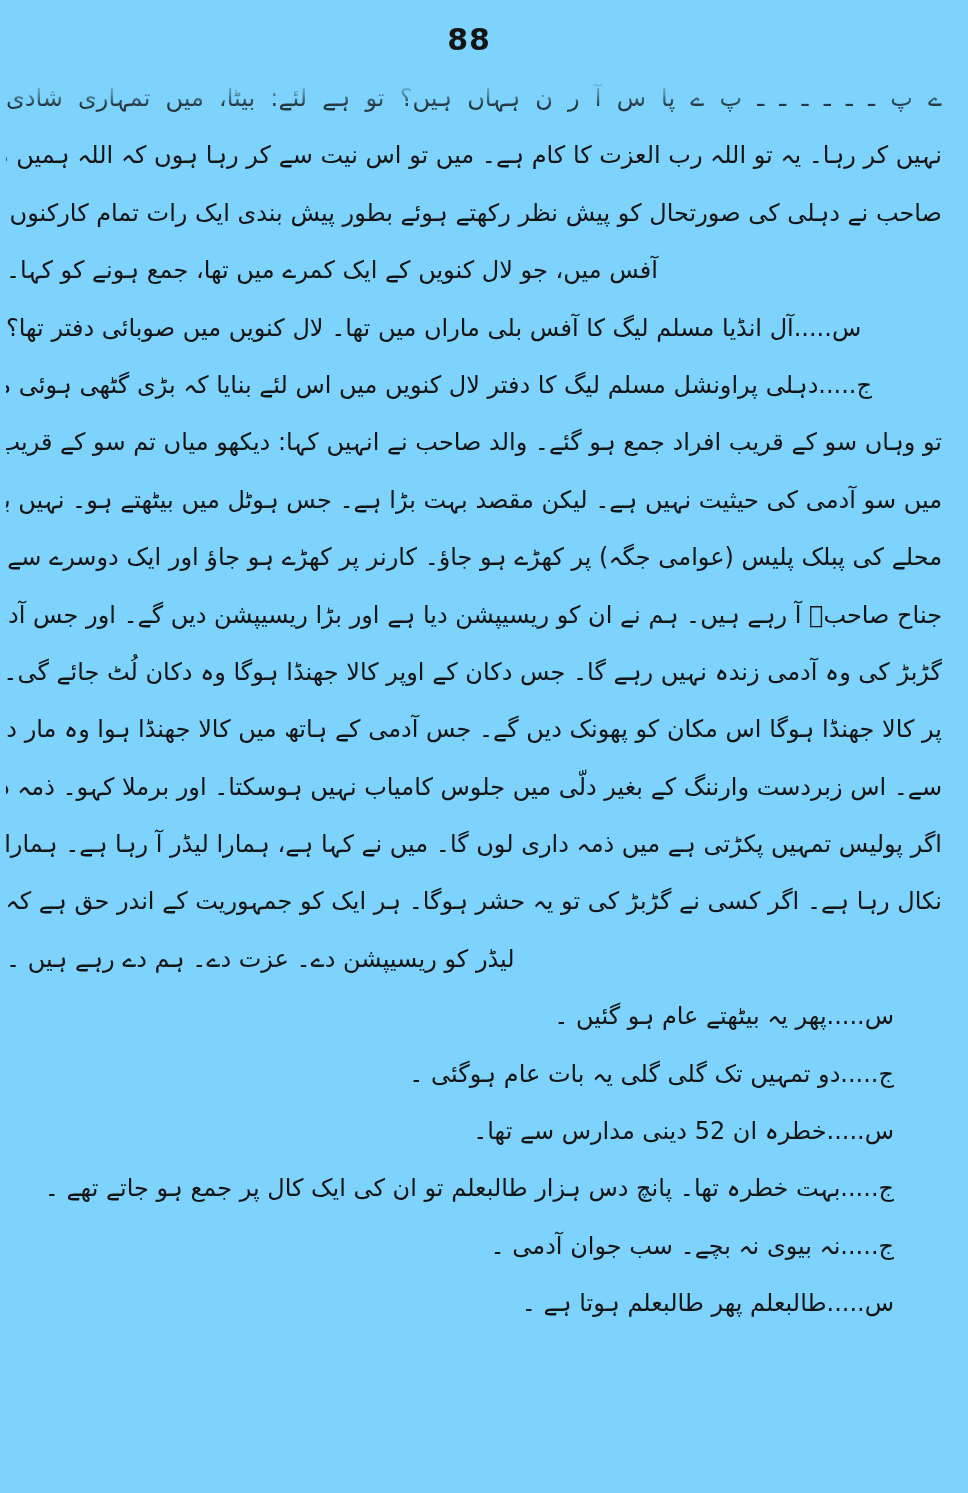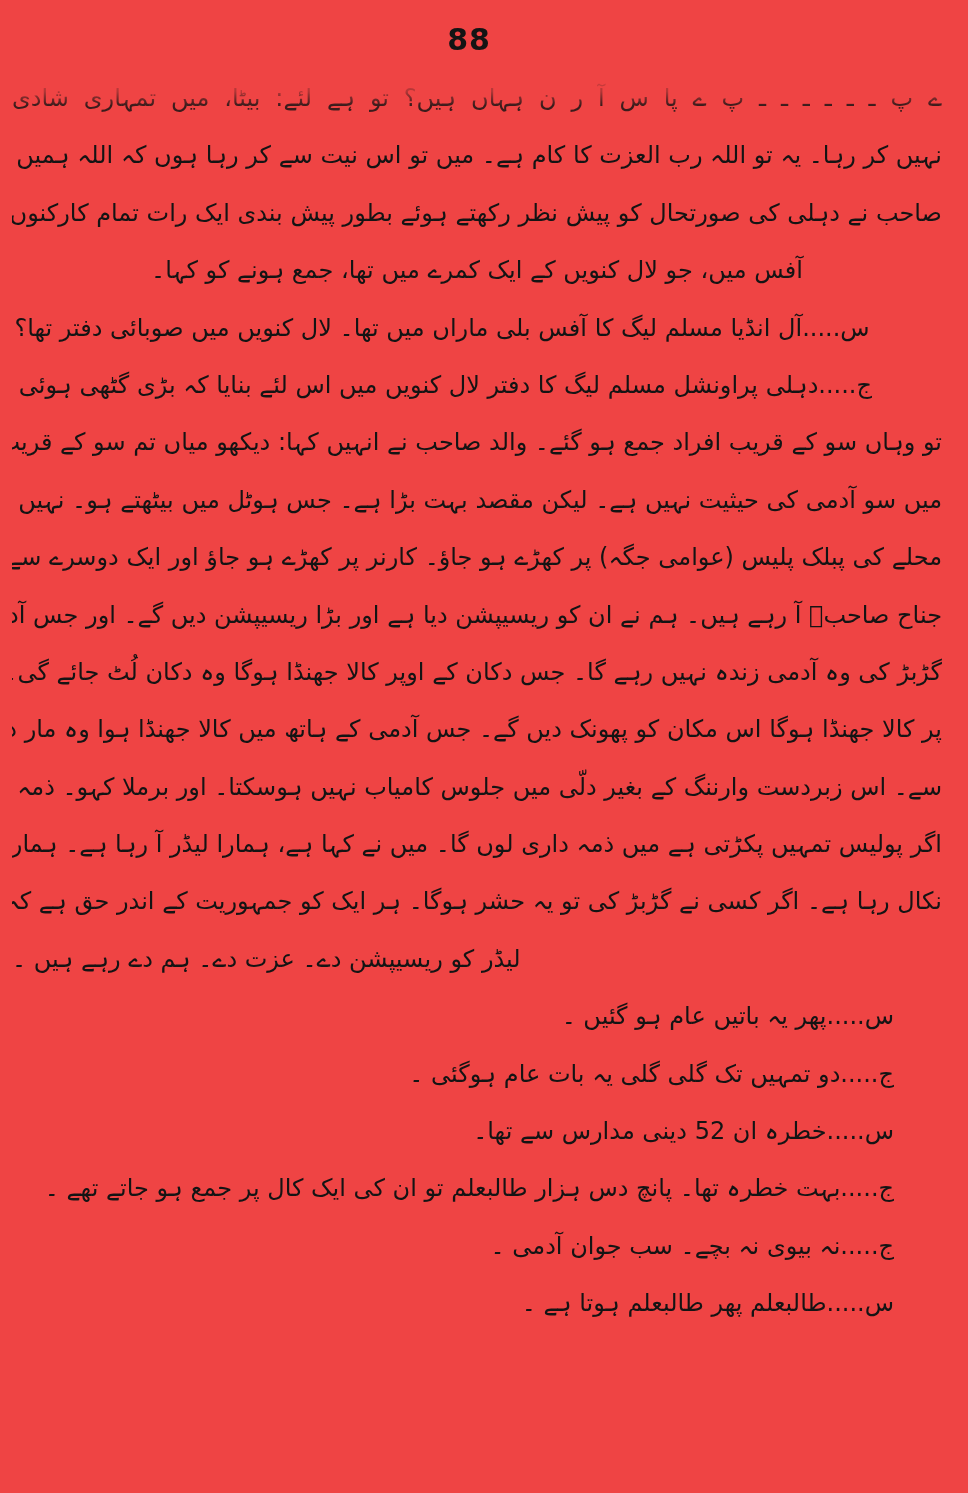--- a/index.html
+++ b/index.html
@@ -5,58 +5,58 @@
   html, body {
     margin: 0;
     padding: 0;
     background: #888;
   }
   .page {
     position: relative;
     width: 968px;
     height: 1493px;
     margin: 0 auto;
-    background: #ef4444;
+    background: #7dd3fc;
     color: #141414;
     font-family: "DejaVu Sans", sans-serif;
     overflow: hidden;
     box-sizing: border-box;
   }
   .page-number {
     position: absolute;
     top: 22px;
     left: 0;
     right: 30px;
     text-align: center;
     font-size: 30px;
     font-weight: bold;
     letter-spacing: 1px;
     font-family: "DejaVu Sans", sans-serif;
   }
   .text-block {
     position: absolute;
     top: 70px;
-    left: 12px;
+    left: 6px;
     right: 26px;
     direction: rtl;
   }
   .line {
     height: 57.4px;
     line-height: 57.4px;
     font-size: 24px;
     white-space: nowrap;
     overflow: hidden;
     box-sizing: border-box;
   }
   
   .l-justify { text-align: justify; text-align-last: justify; }
   
-  .l-right { text-align: center; }
+  .l-right { text-align: left; }
   
-  .l-q { text-align: center; padding-right: 70px; }
+  .l-q { text-align: left; padding-right: 70px; }
   
   .l-aj { text-align: justify; text-align-last: justify; padding-right: 70px; }
   
   .l-end { text-align: left; padding-right: 163px; }
   
   .l-qa { text-align: right; padding-right: 48px; }
   
   .degraded {
     opacity: 0.82;
     -webkit-mask-image: linear-gradient(to bottom, rgba(0,0,0,0.05) 10%, rgba(0,0,0,0.35) 38%, #000 62%);
@@ -78,20 +78,20 @@
       <div class="line l-justify">تو وہاں سو کے قریب افراد جمع ہو گئے۔ والد صاحب نے انہیں کہا: دیکھو میاں تم سو کے قریب ہو۔ دہلی</div>
       <div class="line l-justify">میں سو آدمی کی حیثیت نہیں ہے۔ لیکن مقصد بہت بڑا ہے۔ جس ہوٹل میں بیٹھتے ہو۔ نہیں بیٹھتے تو بیٹھو۔</div>
       <div class="line l-justify">محلے کی پبلک پلیس (عوامی جگہ) پر کھڑے ہو جاؤ۔ کارنر پر کھڑے ہو جاؤ اور ایک دوسرے سے گفتگو کرو کہ</div>
       <div class="line l-justify">جناح صاحبؒ آ رہے ہیں۔ ہم نے ان کو ریسیپشن دیا ہے اور بڑا ریسیپشن دیں گے۔ اور جس آدمی نے</div>
       <div class="line l-justify">گڑبڑ کی وہ آدمی زندہ نہیں رہے گا۔ جس دکان کے اوپر کالا جھنڈا ہوگا وہ دکان لُٹ جائے گی۔ جس مکان</div>
       <div class="line l-justify">پر کالا جھنڈا ہوگا اس مکان کو پھونک دیں گے۔ جس آدمی کے ہاتھ میں کالا جھنڈا ہوا وہ مار دیا جائے گا جان</div>
       <div class="line l-justify">سے۔ اس زبردست وارننگ کے بغیر دلّی میں جلوس کامیاب نہیں ہوسکتا۔ اور برملا کہو۔ ذمہ دار میں ہوں۔</div>
       <div class="line l-justify">اگر پولیس تمہیں پکڑتی ہے میں ذمہ داری لوں گا۔ میں نے کہا ہے، ہمارا لیڈر آ رہا ہے۔ ہمارا لیڈر جلوس</div>
       <div class="line l-justify">نکال رہا ہے۔ اگر کسی نے گڑبڑ کی تو یہ حشر ہوگا۔ ہر ایک کو جمہوریت کے اندر حق ہے کہ وہ جناب اپنے</div>
       <div class="line l-end">لیڈر کو ریسیپشن دے۔ عزت دے۔ ہم دے رہے ہیں ۔</div>
-      <div class="line l-qa">س.....پھر یہ باتیں عام ہو گئیں ۔</div>
+      <div class="line l-qa">س.....پھر یہ بیٹھتے عام ہو گئیں ۔</div>
       <div class="line l-qa">ج.....دو تمہیں تک گلی گلی یہ بات عام ہوگئی ۔</div>
       <div class="line l-qa">س.....خطرہ ان 52 دینی مدارس سے تھا۔</div>
       <div class="line l-qa">ج.....بہت خطرہ تھا۔ پانچ دس ہزار طالبعلم تو ان کی ایک کال پر جمع ہو جاتے تھے ۔</div>
       <div class="line l-qa">ج.....نہ بیوی نہ بچے۔ سب جوان آدمی ۔</div>
       <div class="line l-qa">س.....طالبعلم پھر طالبعلم ہوتا ہے ۔</div>
     </div>
 </div>
 
 </body></html>

